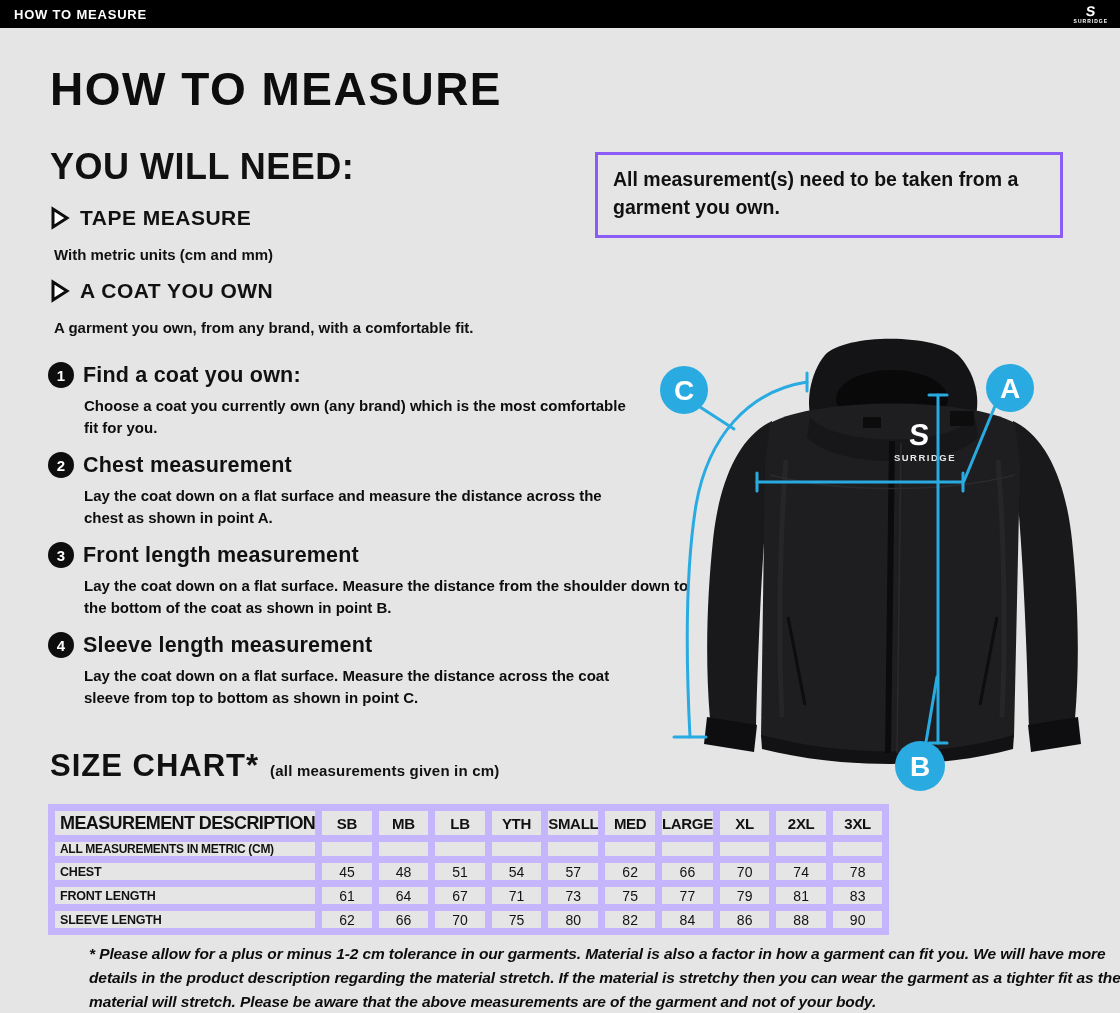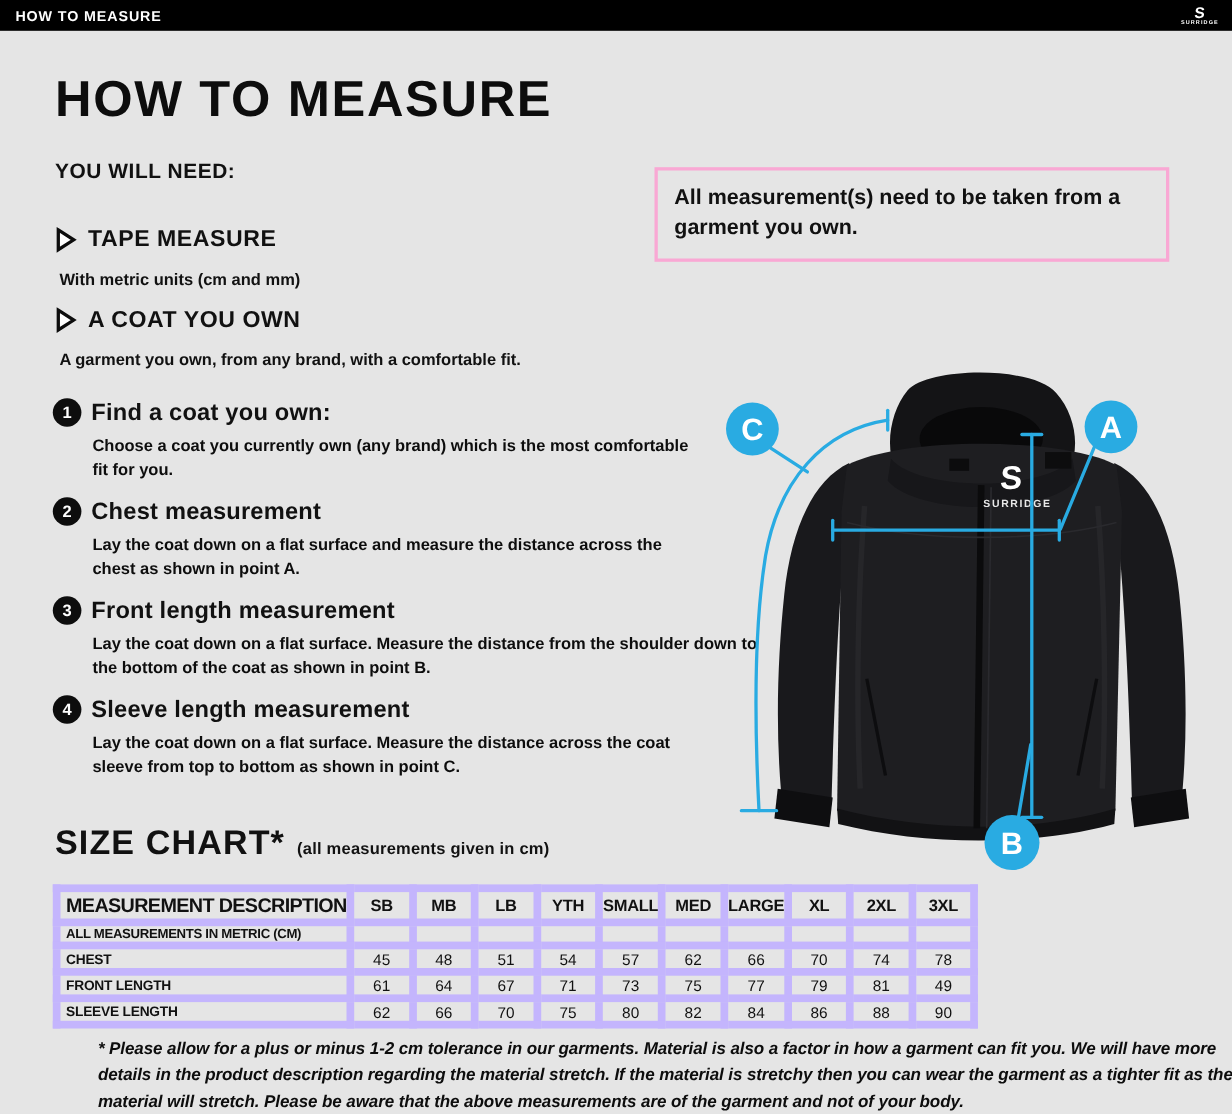--- a/index.html
+++ b/index.html
@@ -10,39 +10,39 @@
   
   .topbar { position:absolute; left:0; top:0; width:1120px; height:28px; background:#000;
             display:flex; align-items:center; justify-content:space-between; padding:0 12px 0 14px; }
   .topbar-title { color:#fff; font-size:13px; font-weight:bold; letter-spacing:.8px; }
   .topbar-logo { display:flex; flex-direction:column; align-items:center; line-height:1; }
   .topbar-logo .s-glyph { color:#fff; font-weight:bold; font-size:14px; transform:skewX(-6deg); }
   .topbar-logo .brand-word { color:#fff; font-size:5px; font-weight:bold; letter-spacing:1px; margin-top:1px; }
 
   
   .h1 { position:absolute; left:50px; top:62px; font-size:46px; font-weight:800; letter-spacing:1.5px; color:#0d0d0d; }
-  .h2-need { position:absolute; left:50px; top:146px; font-size:19px; font-weight:800; letter-spacing:.5px; }
+  .h2-need { position:absolute; left:50px; top:146px; font-size:36px; font-weight:800; letter-spacing:.5px; }
 
   
   .need-item { position:absolute; left:50px; }
   .need-item .row { display:flex; align-items:flex-end; gap:10px; }
   .need-item .label { font-size:21px; font-weight:800; letter-spacing:.5px; }
   .need-item .desc { font-size:15px; font-weight:bold; margin-top:16px; margin-left:4px; }
   .tri-icon { flex:0 0 auto; display:block; }
 
   
   .step { position:absolute; left:48px; }
   .step .head { display:flex; align-items:center; gap:9px; }
   .step .badge { width:26px; height:26px; border-radius:50%; background:#0d0d0d; color:#fff;
                  display:flex; align-items:center; justify-content:center; font-size:15px; font-weight:bold; }
   .step .title { font-size:21.5px; font-weight:800; letter-spacing:.2px; }
   .step .desc { font-size:15px; font-weight:bold; line-height:1.45; margin-top:7px; color:#0d0d0d;margin-left:36px; }
 
   
-  .note-box { position:absolute; left:595px; top:152px; width:468px; height:86px; border:3px solid #f9a8d4;
+  .note-box { position:absolute; left:595px; top:152px; width:468px; height:86px; border:3px solid #8b5cf6;
               padding:11px 15px; font-size:19.5px; font-weight:bold; line-height:1.42; }
 
   
   .diagram { position:absolute; left:620px; top:325px; width:500px; height:485px; }
 
   
   .h2-chart { position:absolute; left:50px; top:748px; }
   .h2-chart .main { font-size:31px; font-weight:800; letter-spacing:1px; }
   .h2-chart .sub { font-size:15px; font-weight:bold; margin-left:11px; letter-spacing:.2px; }
 
@@ -258,21 +258,21 @@
         <td class="desc">FRONT LENGTH</td>
         <td class="val">61</td>
         <td class="val">64</td>
         <td class="val">67</td>
         <td class="val">71</td>
         <td class="val">73</td>
         <td class="val">75</td>
         <td class="val">77</td>
         <td class="val">79</td>
         <td class="val">81</td>
-        <td class="val">49</td>
+        <td class="val">83</td>
       </tr>
       <tr class="data">
         <td class="desc">SLEEVE LENGTH</td>
         <td class="val">62</td>
         <td class="val">66</td>
         <td class="val">70</td>
         <td class="val">75</td>
         <td class="val">80</td>
         <td class="val">82</td>
         <td class="val">84</td>

